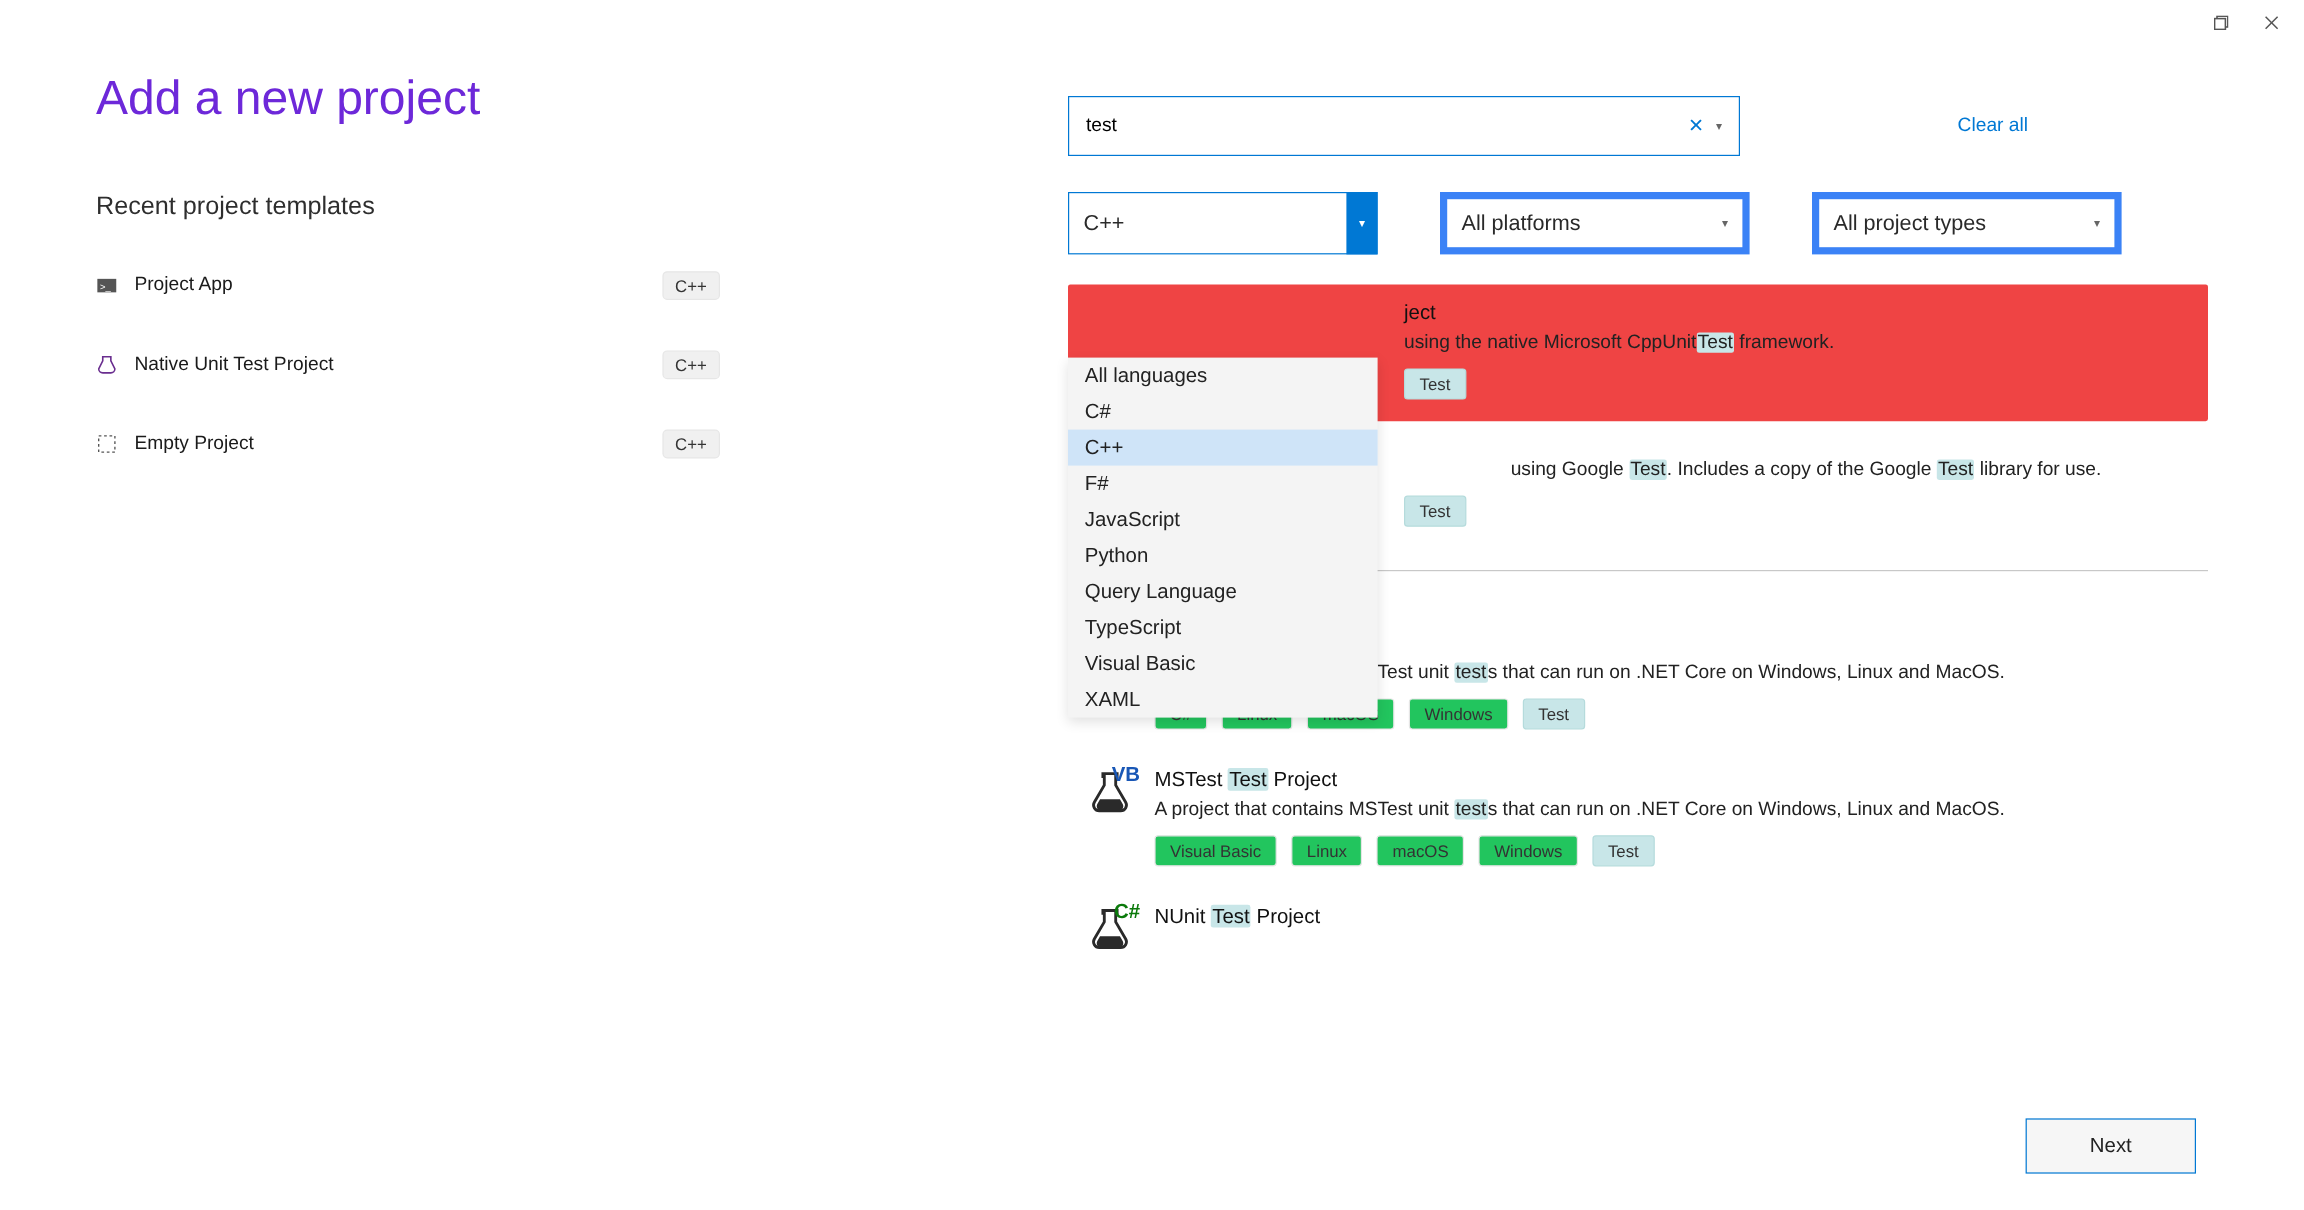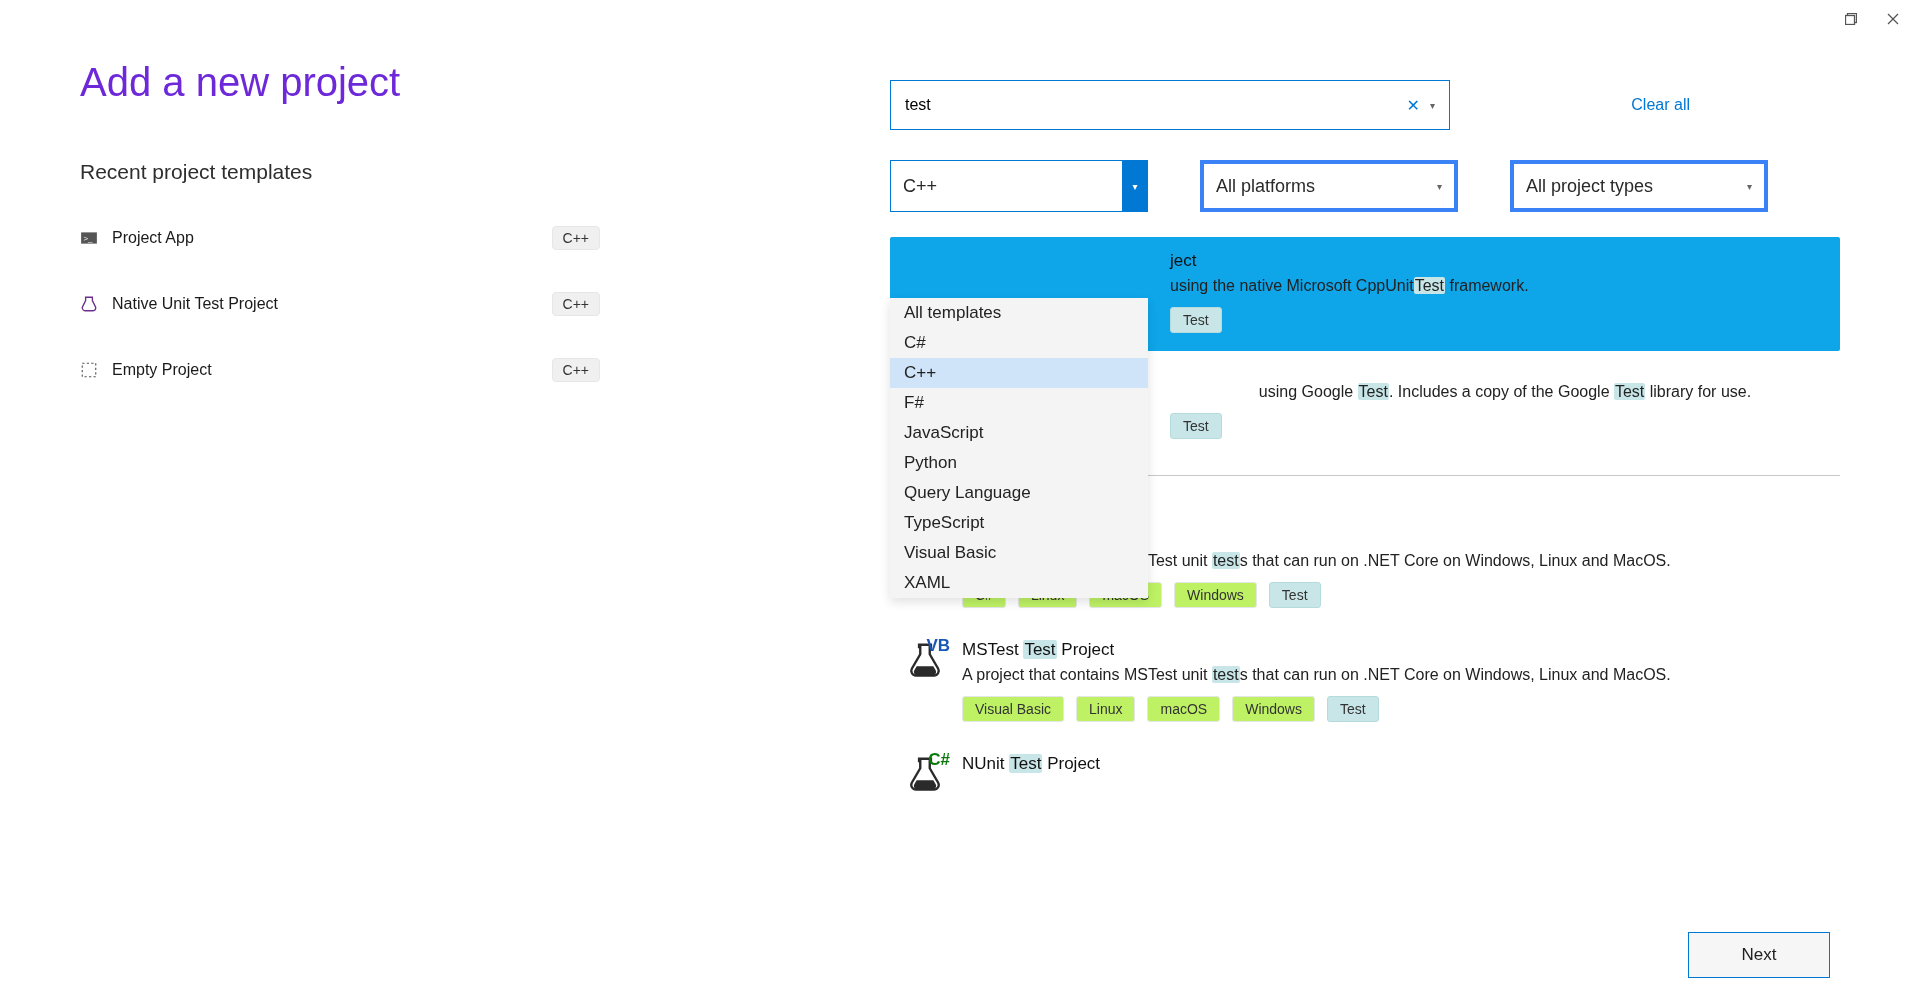--- a/index.html
+++ b/index.html
@@ -115,21 +115,21 @@
   
   .filter-row {
     display: flex;
     gap: 52px;
     margin-top: 30px;
   }
   .filter-select {
     position: relative;
     width: 258px;
     height: 52px;
-    border: 4px solid #3b82f6;
+    border: 6px solid #3b82f6;
     display: flex;
     align-items: center;
     padding: 0 12px;
     font-size: 18px;
     color: #2a2a2a;
     background: #fff;
     cursor: pointer;
   }
   .filter-select.active { border: 1px solid #0078d4; }
   .filter-select .chev {
@@ -168,21 +168,21 @@
   
   .results {
     margin-top: 25px;
   }
   .result-item {
     display: flex;
     padding: 14px 0 18px 16px;
     border-radius: 2px;
   }
   .result-item.selected {
-    background: #0ea5e9;
+    background: #ef4444;
   }
   .result-icon {
     width: 40px; height: 40px;
     margin-right: 16px;
     flex-shrink: 0;
     position: relative;
   }
   .flask-svg { width: 38px; height: 38px; }
   .icon-badge {
     position: absolute;
@@ -195,21 +195,21 @@
   .badge-cs { color: #0b7a0b; }
   .badge-vb { color: #1957b6; }
   .result-body { flex: 1; }
   .result-title { font-size: 17px; color: #111; margin-bottom: 6px; }
   .result-desc { font-size: 16px; color: #222; margin-bottom: 12px; }
   .hl { background: #c8e6e8; border-radius: 2px; padding: 0 1px; }
   .tag-row { display: flex; gap: 12px; }
   .tag {
     font-size: 14px;
     color: #333;
-    background: #bef264;
+    background: #22c55e;
     border-radius: 3px;
     padding: 4px 12px;
     border: 1px solid #e5e5e5;
   }
   .tag.hl-tag { background: #c8e6e8; border-color: #b5dbdc; }
 
   .section-divider {
     border-top: 1px solid #c8c8c8;
     margin: 18px 0 6px 0;
   }
@@ -307,21 +307,21 @@
       <span>All platforms</span>
       <span class="chev">▾</span>
     </div>
     <div class="filter-select">
       <span>All project types</span>
       <span class="chev">▾</span>
     </div>
   </div>
 
   <div class="lang-dd" id="lang-dd">
-      <div class="item">All templates</div>
+      <div class="item">All languages</div>
       <div class="item">C#</div>
       <div class="item sel">C++</div>
       <div class="item">F#</div>
       <div class="item">JavaScript</div>
       <div class="item">Python</div>
       <div class="item">Query Language</div>
       <div class="item">TypeScript</div>
       <div class="item">Visual Basic</div>
       <div class="item">XAML</div>
     </div>

